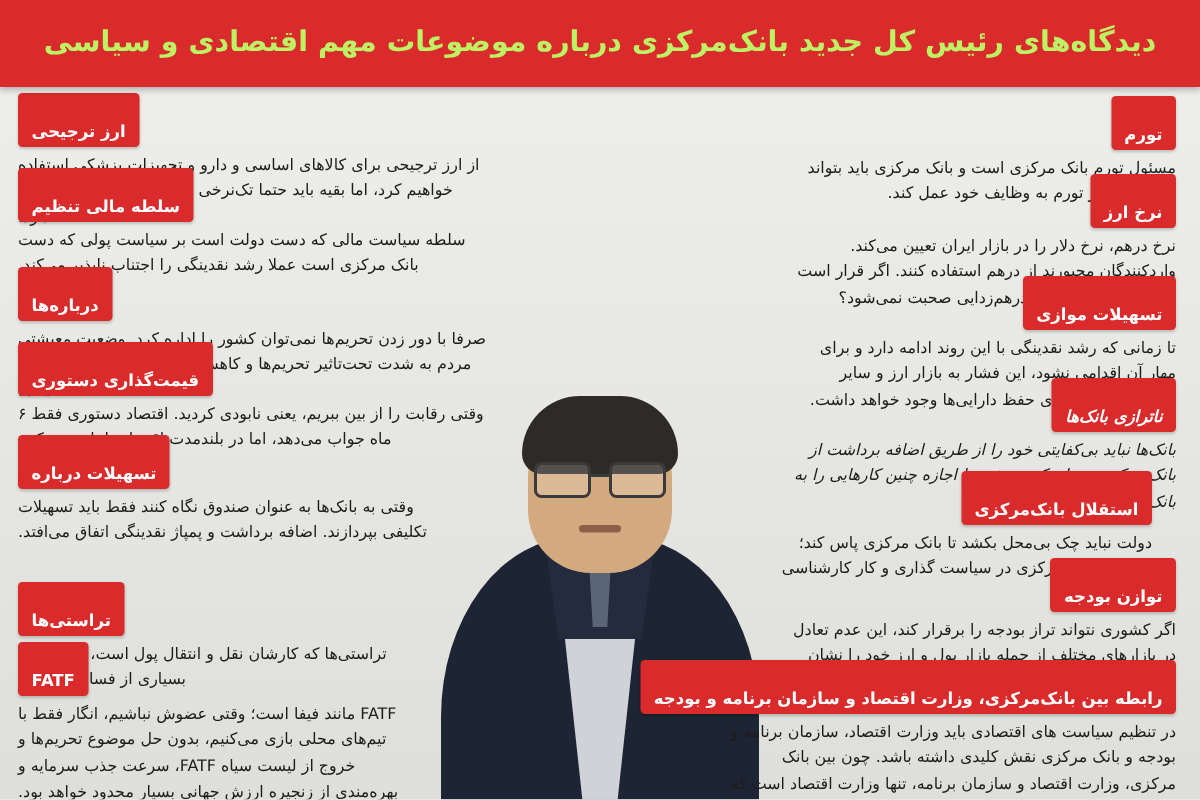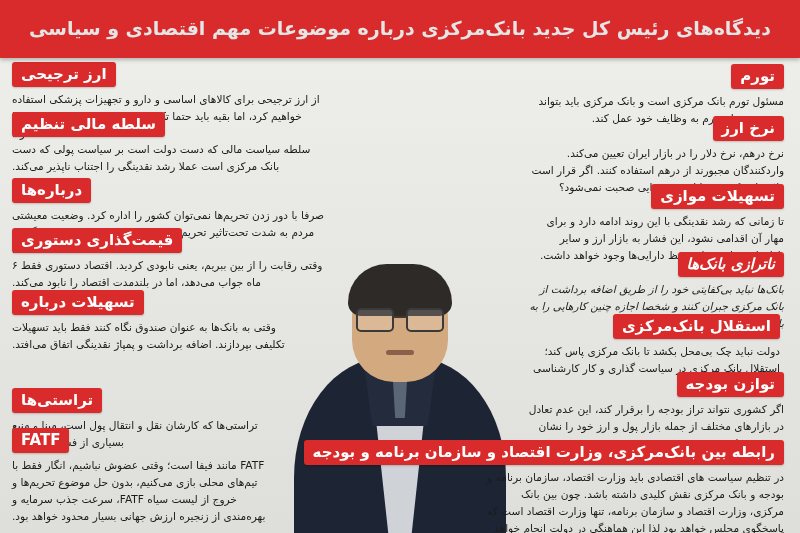--- a/index.html
+++ b/index.html
@@ -18,21 +18,21 @@
   }
   
   .header{
     position:absolute;top:0;left:0;width:800px;height:58px;
     background:#d92b2b;
     display:flex;align-items:center;justify-content:center;
     box-shadow:0 2px 4px rgba(0,0,0,.25);
     z-index:5;
   }
   .header-title{
-    color:#e5e5e5;
+    color:#bef264;
     font-size:19px;
     font-weight:bold;
     line-height:1.35;
     text-align:center;
     padding:0 14px;
     letter-spacing:0;
     direction:rtl;
   }
   
   .photo-wrap{
@@ -92,22 +92,22 @@
   .bridge{position:absolute;left:36px;top:8px;width:16px;height:2px;background:#3a3a3a;}
   .mouth{
     position:absolute;left:50%;top:88px;transform:translateX(-50%);
     width:28px;height:5px;background:#8d5f4a;border-radius:4px;
   }
   
   .item{position:absolute;z-index:4;}
   .label{
     display:inline-block;
     background:#d92b2b;color:#fff;
-    font-size:15px;font-weight:bold;
-    padding:3px 9px 4px;
+    font-size:11px;font-weight:bold;
+    padding:19px 9px 4px;
     border-radius:3px;
     white-space:nowrap;
     line-height:1.2;
     box-shadow:0 1px 2px rgba(0,0,0,.2);
   }
   .body{
     font-size:10.6px;
     line-height:1.62;
     color:#1c1c1c;
     margin-top:4px;
@@ -166,21 +166,21 @@
     <div class="body">تا زمانی که رشد نقدینگی با این روند ادامه دارد و برای مهار آن اقدامی نشود، این فشار به بازار ارز و سایر بازارهای موازی برای حفظ دارایی‌ها وجود خواهد داشت.</div>
   </div>
 
   <div class="item right" style="top:252px;right:16px;width:256px;font-style:italic;">
     <div class="lab-row">
         <span class="label">ناترازی بانک‌ها</span>
       </div>
     <div class="body">بانک‌ها نباید بی‌کفایتی خود را از طریق اضافه برداشت از بانک مرکزی جبران کنند و شخصا اجازه چنین کارهایی را به بانک‌ها نخواهیم داد.</div>
   </div>
 
-  <div class="item right" style="top:314px;right:20px;width:256px;">
+  <div class="item right" style="top:314px;right:32px;width:256px;">
     <div class="lab-row">
         <span class="label">استقلال بانک‌مرکزی</span>
       </div>
     <div class="body">دولت نباید چک‌ بی‌محل بکشد تا بانک مرکزی پاس کند؛ استقلال بانک مرکزی در سیاست‌ گذاری و کار کارشناسی است.</div>
   </div>
 
   <div class="item right" style="top:372px;right:16px;width:256px;">
     <div class="lab-row">
         <span class="label">توازن بودجه</span>
       </div>

